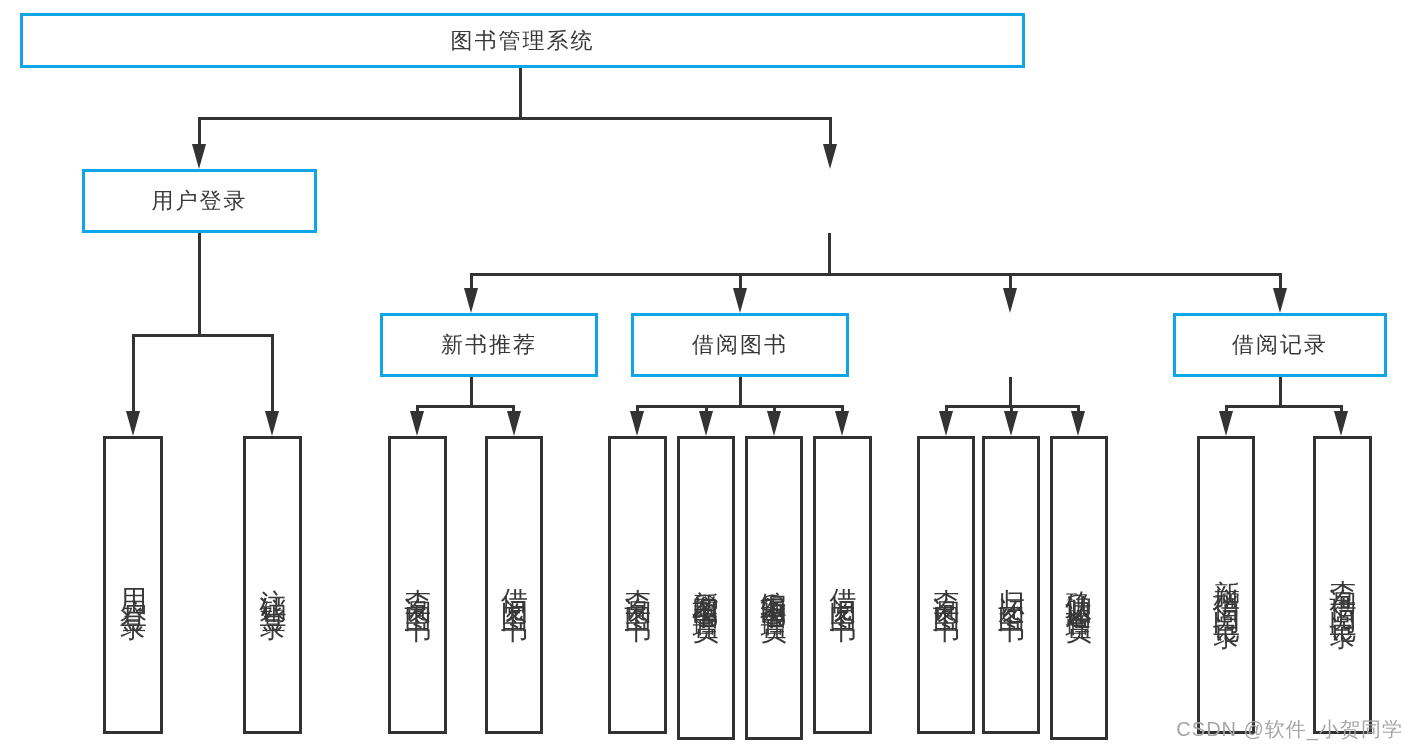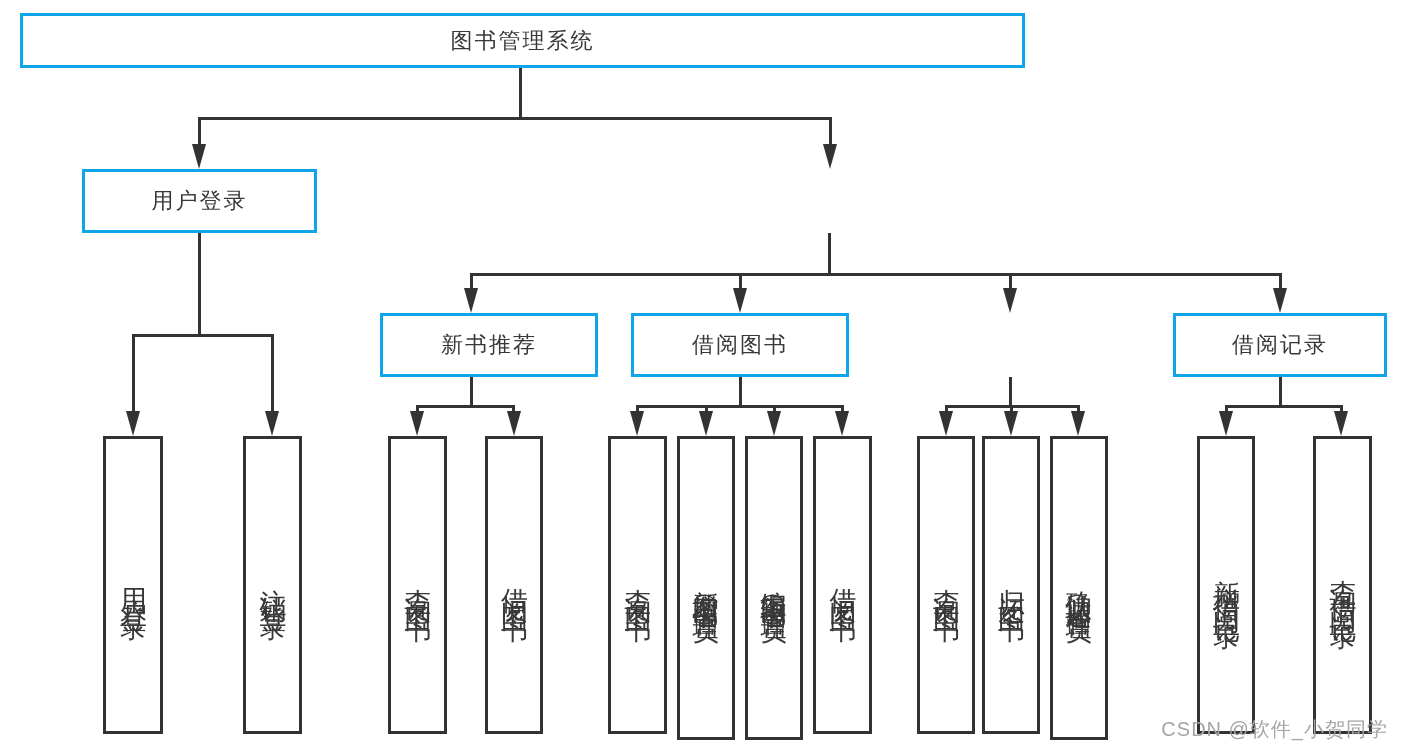--- a/index.html
+++ b/index.html
@@ -34,21 +34,21 @@
   .leaf-admin .vtext{font-size:26px;letter-spacing:4px;}
   .vline{position:absolute;width:3px;background:#333333;}
   .hline{position:absolute;height:3px;background:#333333;}
   .ah{
     position:absolute;width:0;height:0;
     border-left:7px solid transparent;
     border-right:7px solid transparent;
     border-top:25px solid #333333;
   }
   .watermark{
-    position:absolute;right:17px;bottom:4px;
+    position:absolute;right:2px;bottom:4px;
     font-size:20px;color:#a5a5a5;letter-spacing:1px;
     white-space:nowrap;
   }
 </style>
 </head>
 <body>
 
 <div class="canvas">
 
   <div class="box" style="left:20px;top:13px;width:1005px;height:55px;">

